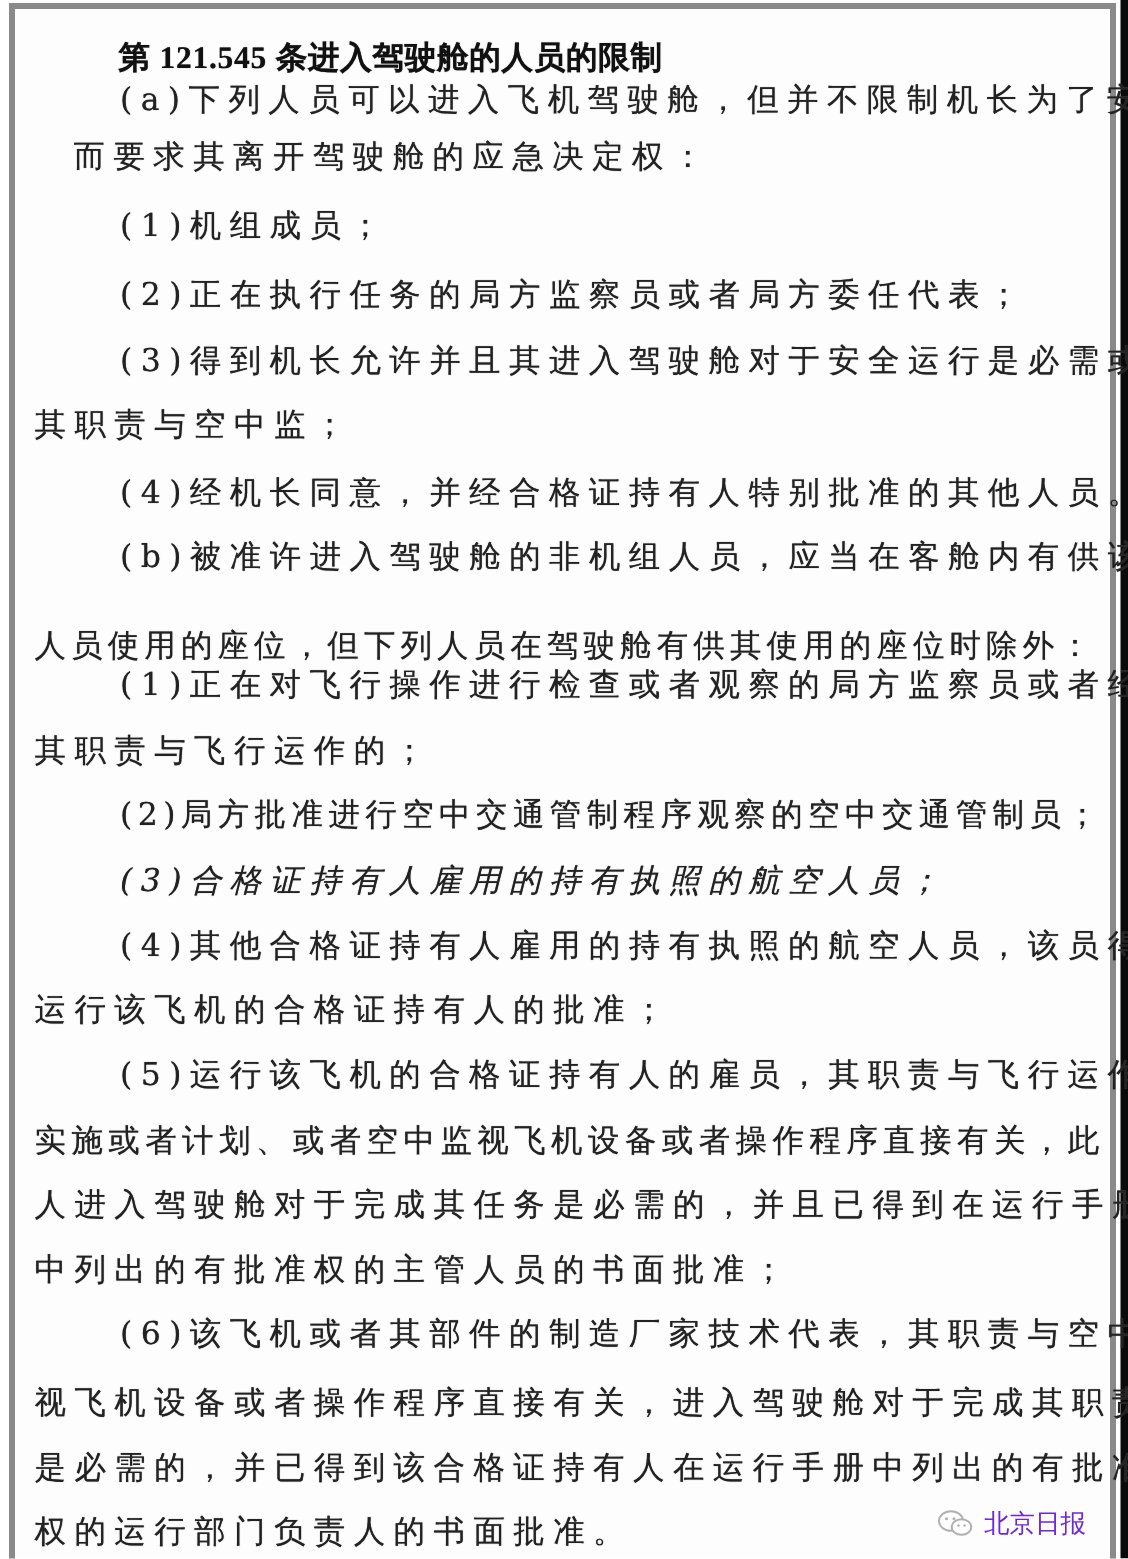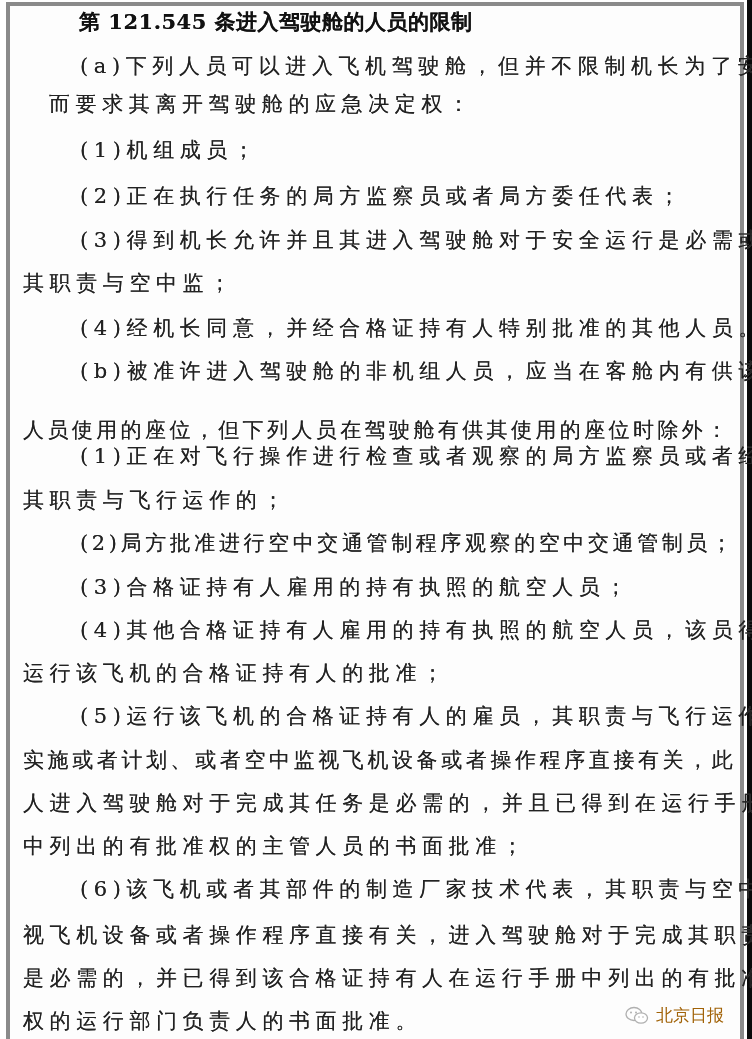--- a/index.html
+++ b/index.html
@@ -55,51 +55,51 @@
   }
   .watermark {
     position: absolute;
     left: 624px;
     top: 1004px;
     display: flex;
     align-items: center;
     gap: 6px;
     font-family: "DejaVu Sans", "Liberation Sans", sans-serif;
     font-size: 17px;
-    color: #a16207;
+    color: #6d28d9;
     white-space: nowrap;
   }
   .wechat-icon {
     width: 26px;
     height: 20px;
     position: relative;
   }
   .wechat-icon svg { display: block; }
 </style>
 </head>
 <body>
 
 <div class="page-frame"></div>
 <div class="right-strip"></div>
 
-<div class="line title" style="top:8px;">第 121.545 条进入驾驶舱的人员的限制</div>
+<div class="line title" style="top:24px;font-family:Liberation Serif, serif;">第 121.545 条进入驾驶舱的人员的限制</div>
 
 <div class="line indent" style="top:52px;">(a)下列人员可以进入飞机驾驶舱，但并不限制机长为了安全</div>
 <div class="line wrap" style="top:90px;margin-left:26px;">而要求其离开驾驶舱的应急决定权：</div>
 <div class="line indent" style="top:136px;text-align:right;">(1)机组成员；</div>
 <div class="line indent" style="top:182px;">(2)正在执行任务的局方监察员或者局方委任代表；</div>
 <div class="line indent" style="top:226px;">(3)得到机长允许并且其进入驾驶舱对于安全运行是必需或</div>
 <div class="line wrap" style="top:269px;">其职责与空中监；</div>
 <div class="line indent" style="top:314px;">(4)经机长同意，并经合格证持有人特别批准的其他人员。</div>
 <div class="line indent" style="top:357px;">(b)被准许进入驾驶舱的非机组人员，应当在客舱内有供该</div>
 <div class="line wrap" style="top:400px; letter-spacing:3.4px;margin-top:16px;">人员使用的座位，但下列人员在驾驶舱有供其使用的座位时除外：</div>
 <div class="line indent" style="top:442px;">(1)正在对飞行操作进行检查或者观察的局方监察员或者经</div>
 <div class="line wrap" style="top:486px;">其职责与飞行运作的；</div>
 <div class="line indent" style="top:529px; letter-spacing:3.6px;">(2)局方批准进行空中交通管制程序观察的空中交通管制员；</div>
-<div class="line indent" style="top:573px;">(3)合格证持有人雇用的持有执照的航空人员；</div>
+<div class="line indent" style="top:573px;font-style:italic;">(3)合格证持有人雇用的持有执照的航空人员；</div>
 <div class="line indent" style="top:616px;"><span>(4)其他合格证持有人雇用的持有执照的航空人员，该员得到</span></div>
 <div class="line wrap" style="top:659px;text-align:right;">运行该飞机的合格证持有人的批准；</div>
 <div class="line indent" style="top:702px;">(5)运行该飞机的合格证持有人的雇员，其职责与飞行运作的</div>
 <div class="line wrap" style="top:746px; letter-spacing:3.6px;text-align:right;">实施或者计划、或者空中监视飞机设备或者操作程序直接有关，此</div>
 <div class="line wrap" style="top:789px;">人进入驾驶舱对于完成其任务是必需的，并且已得到在运行手册</div>
 <div class="line wrap" style="top:832px;">中列出的有批准权的主管人员的书面批准；</div>
 <div class="line indent" style="top:875px;">(6)该飞机或者其部件的制造厂家技术代表，其职责与空中监</div>
 <div class="line wrap" style="top:921px;">视飞机设备或者操作程序直接有关，进入驾驶舱对于完成其职责</div>
 <div class="line wrap" style="top:964px;">是必需的，并已得到该合格证持有人在运行手册中列出的有批准</div>
 <div class="line wrap" style="top:1007px;">权的运行部门负责人的书面批准。</div>

